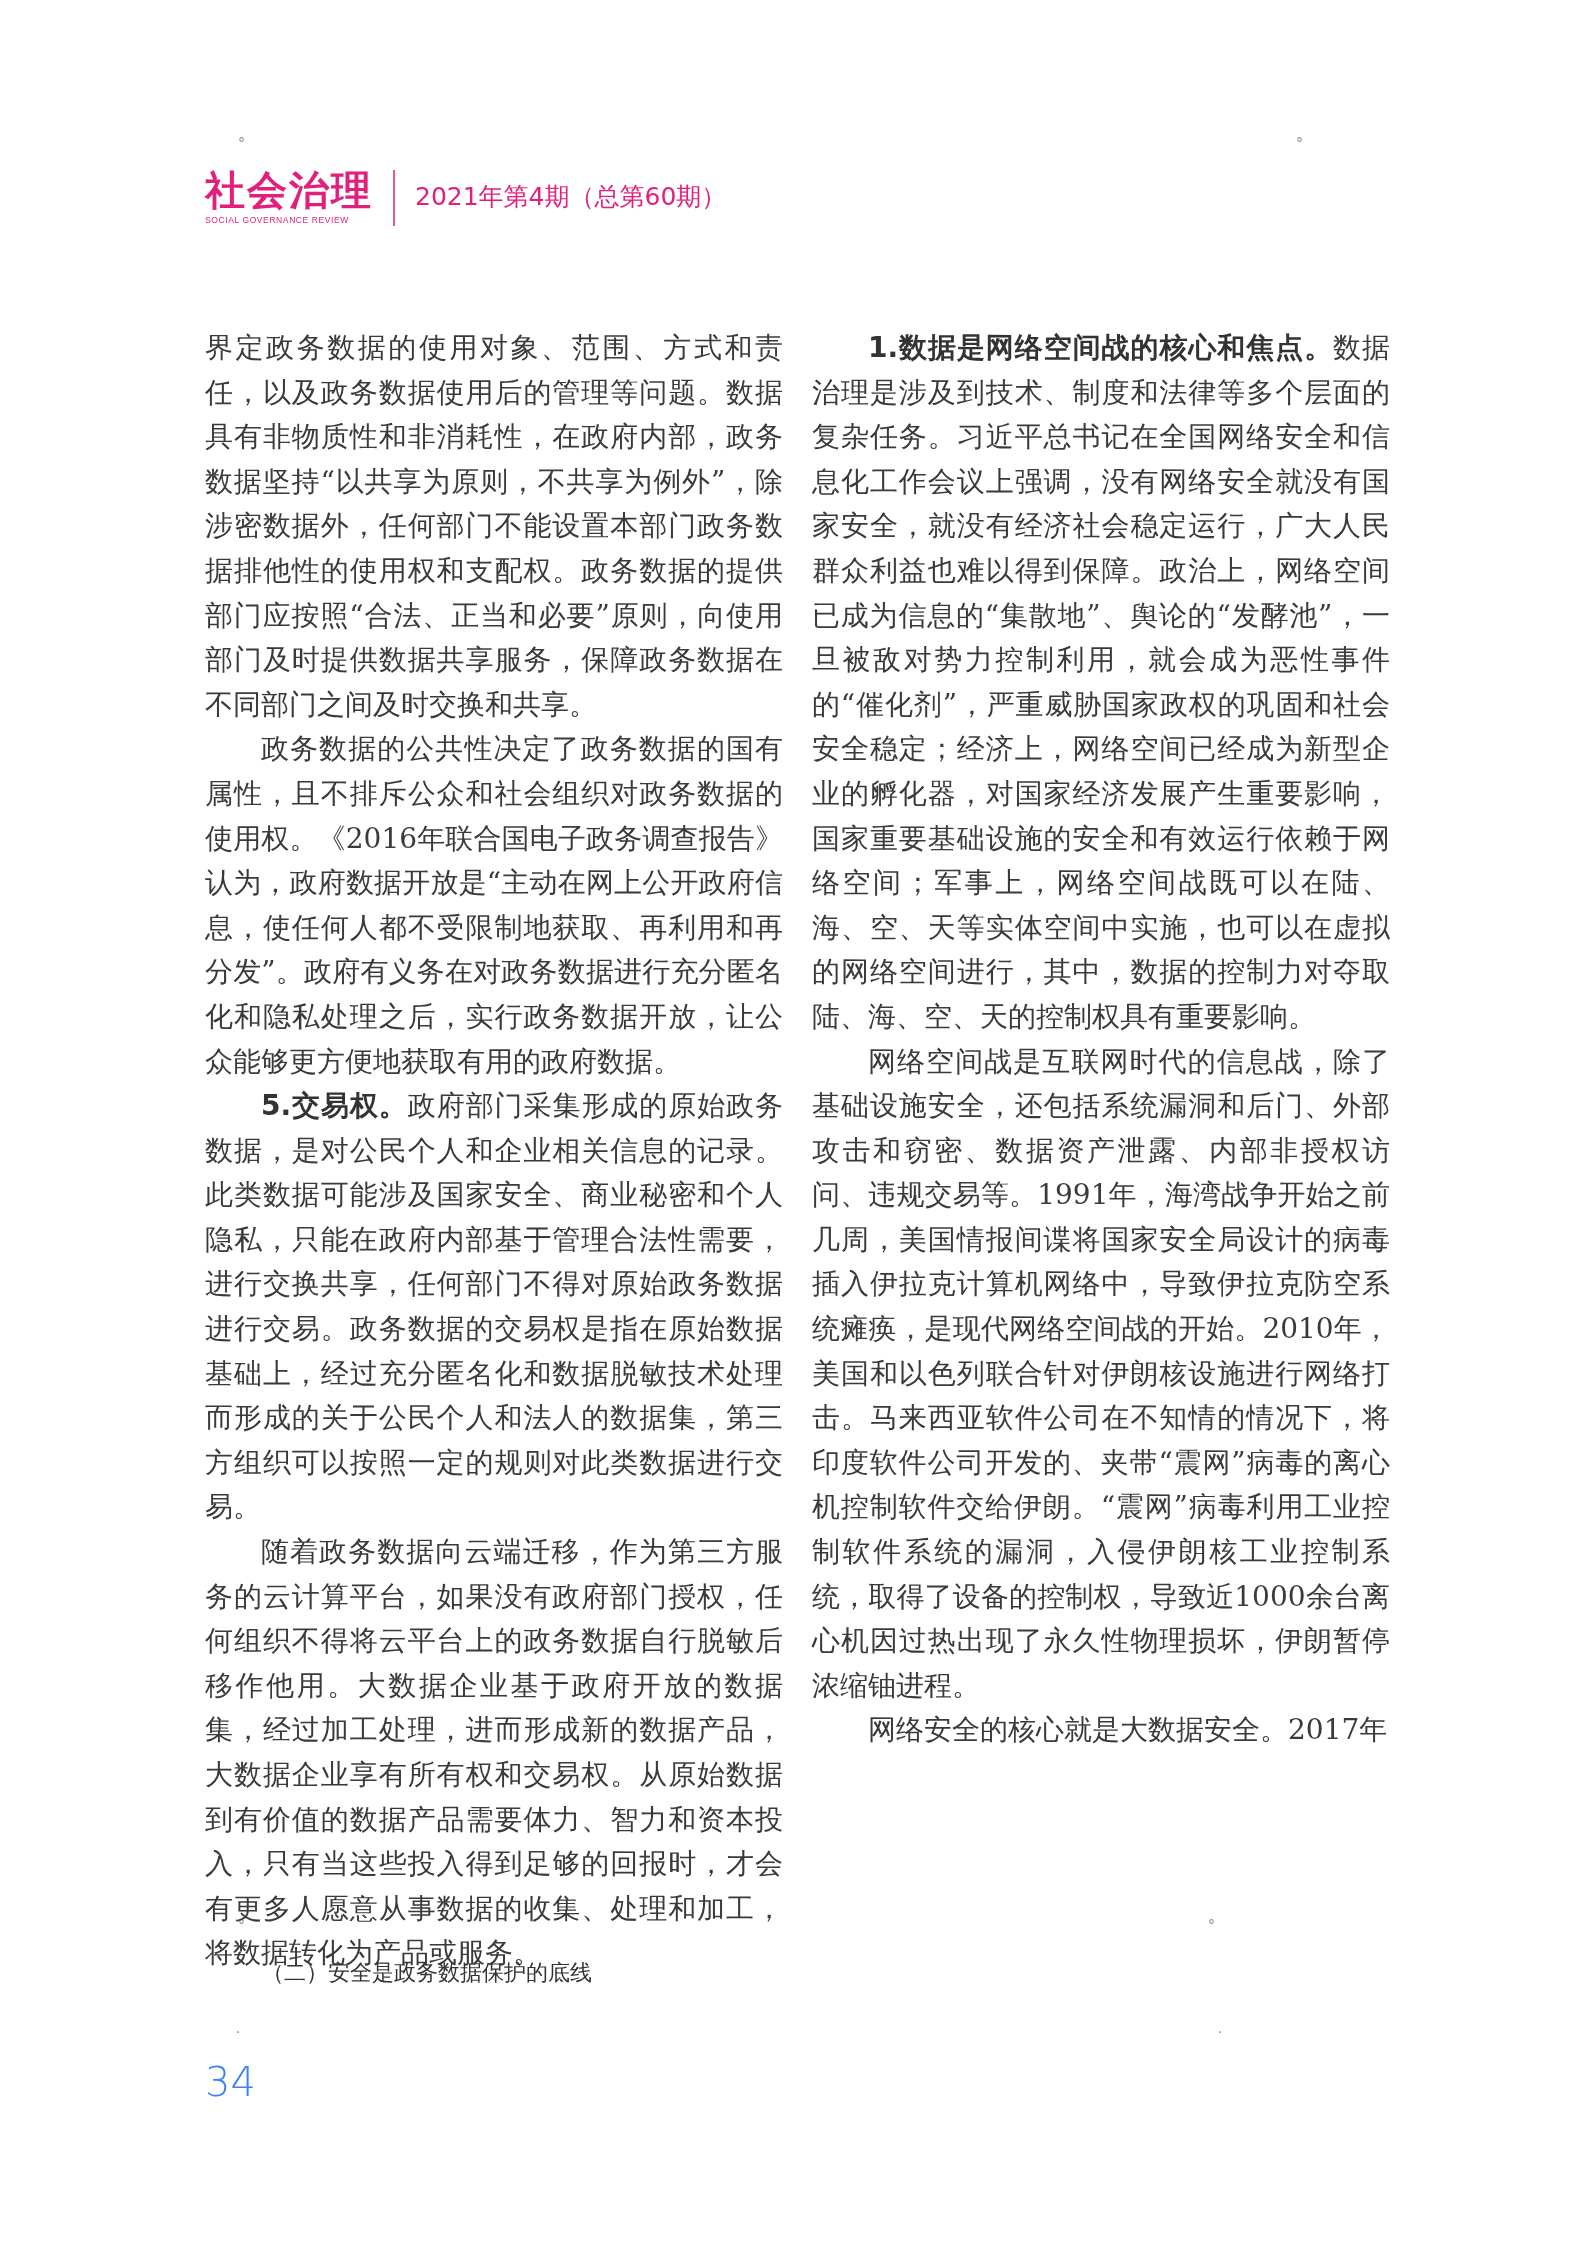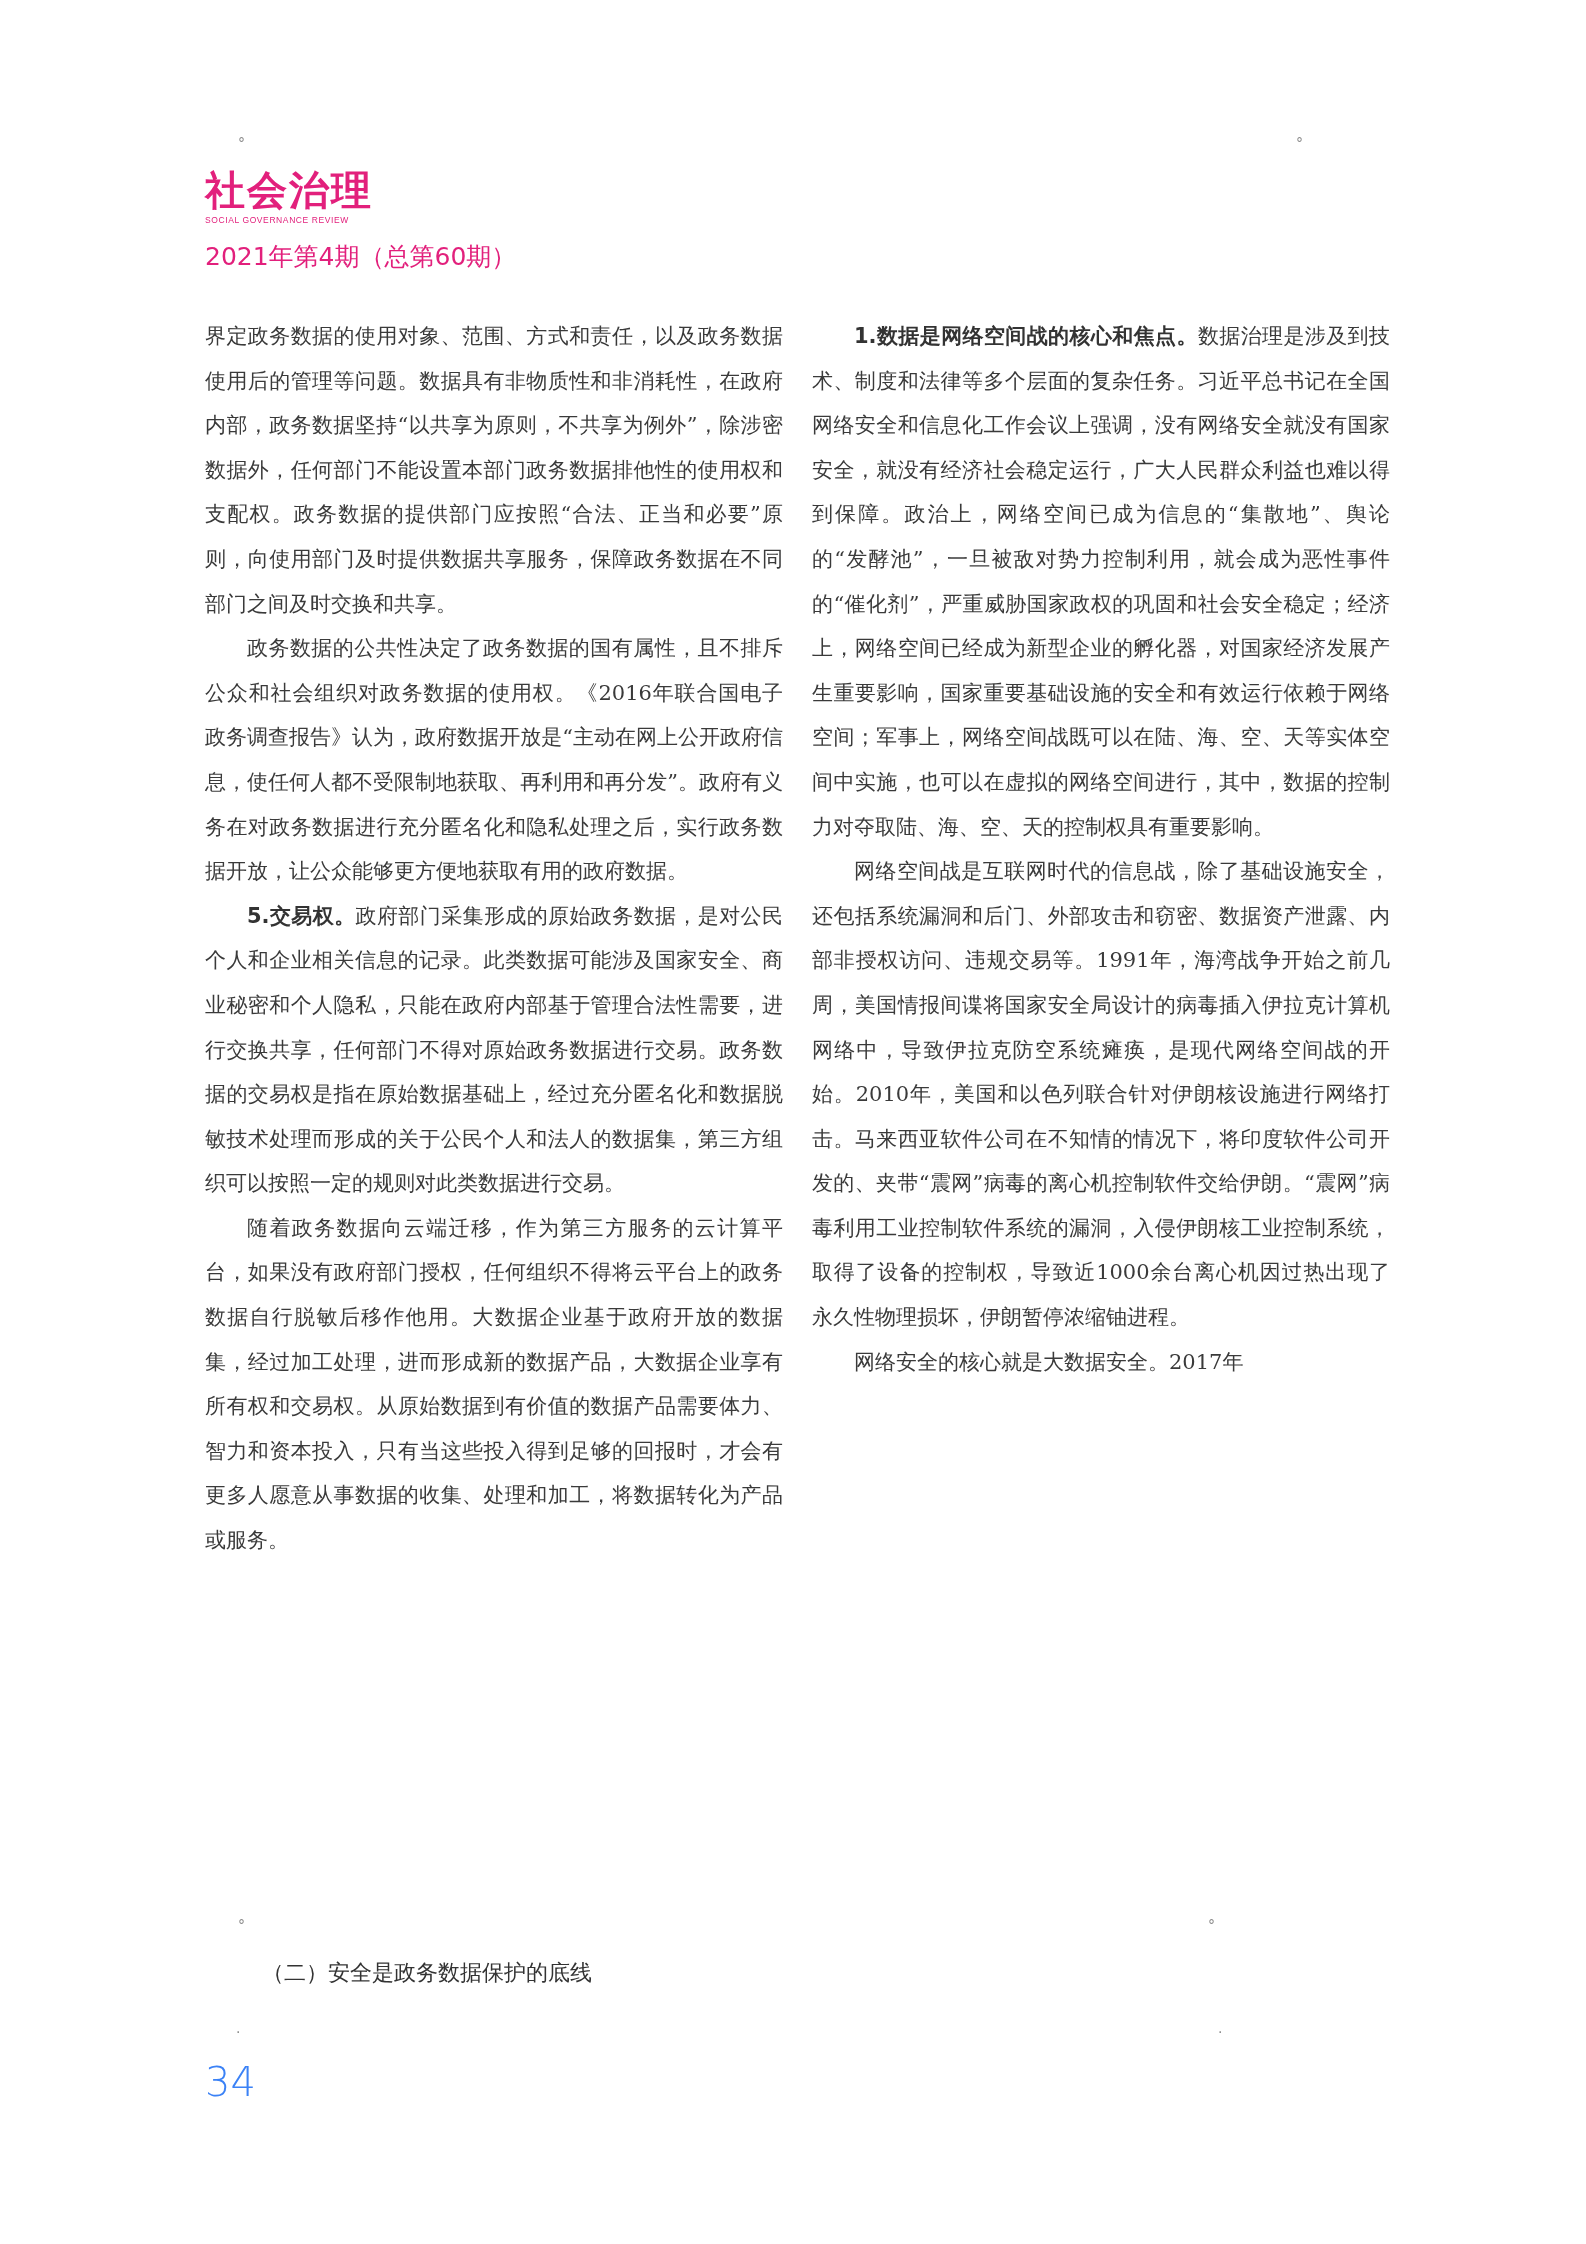--- a/index.html
+++ b/index.html
@@ -1,27 +1,27 @@
 <!DOCTYPE html>
 <html><head>
 <meta charset="utf-8">
 <style>
   html, body { margin: 0; padding: 0; }
   body {
     width: 1586px; height: 2244px; background: #ffffff; position: relative; overflow: hidden;
     font-family: "DejaVu Serif", "Liberation Serif", serif; color: #3a3a3a;
   }
   .marker { position: absolute; font-family: "DejaVu Sans", sans-serif; color: #8a8a8a; font-size: 14px; line-height: 14px; }
-  .header { position: absolute; left: 205px; top: 168px; height: 64px; display: flex; align-items: flex-start; flex-direction: column; }
+  .header { position: absolute; left: 205px; top: 168px; height: 64px; display: flex; align-items: flex-start; }
   .logo { display: flex; flex-direction: column; }
   .logo-cn { font-family: "DejaVu Sans", sans-serif; font-weight: bold; font-size: 40px; line-height: 44px; color: #e2207c; letter-spacing: 2px; }
   .logo-en { font-family: Liberation Sans, sans-serif; font-size: 8.5px; line-height: 12px; color: #e2207c; letter-spacing: 0.6px; margin-top: 2px; }
   .header-sep { width: 2px; height: 56px; background: #e2207c; margin: 2px 20px 0 20px; opacity: 0.75; }
   .issue { font-family: "DejaVu Sans", sans-serif; font-size: 25px; line-height: 30px; color: #e2207c; margin-top: 14px; }
-  .col { position: absolute; top: 314px; width: 578px; font-size: 21px; line-height: 44.6px; text-align: justify; text-justify: inter-ideograph; }
+  .col { position: absolute; top: 326px; width: 578px; font-size: 28px; line-height: 44.6px; text-align: justify; text-justify: inter-ideograph; }
   .col-left { left: 205px; }
   .col-right { left: 812px; }
   .col p { margin: 0; }
   .indent { text-indent: 2em; }
   .lead { font-family: "DejaVu Sans", sans-serif; font-weight: bold; color: #333; }
   .section-heading { position: absolute; left: 262px; top: 1958px; font-family: "DejaVu Sans", sans-serif; font-size: 22px; line-height: 30px; color: #333; }
   .page-number { position: absolute; left: 205px; top: 2060px; font-family: "DejaVu Sans", sans-serif; font-weight: 300; font-size: 40px; line-height: 44px; color: #3b82f6; }
 </style>
 </head>
 <body>

